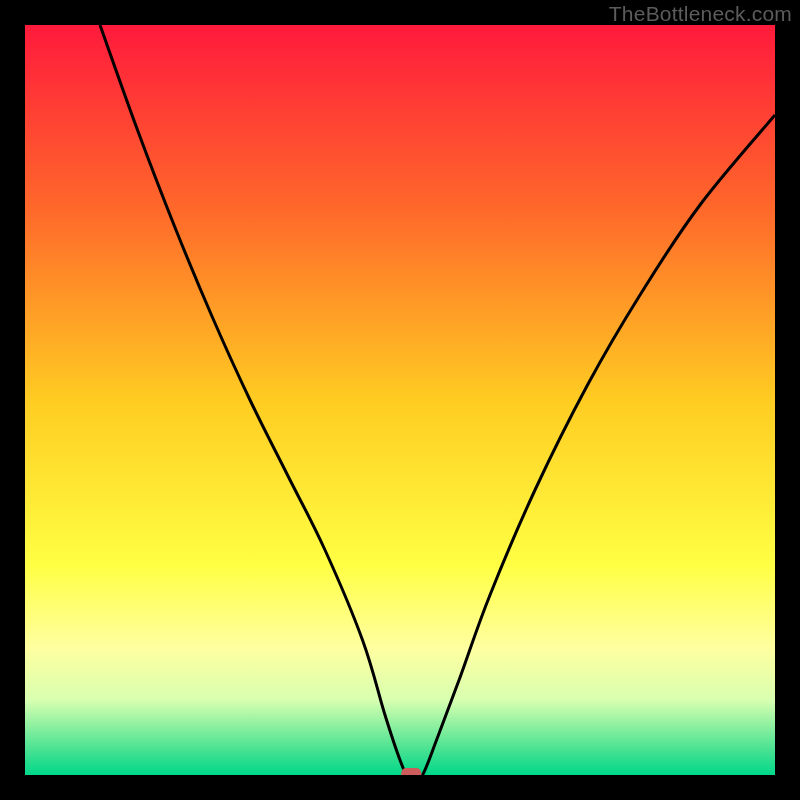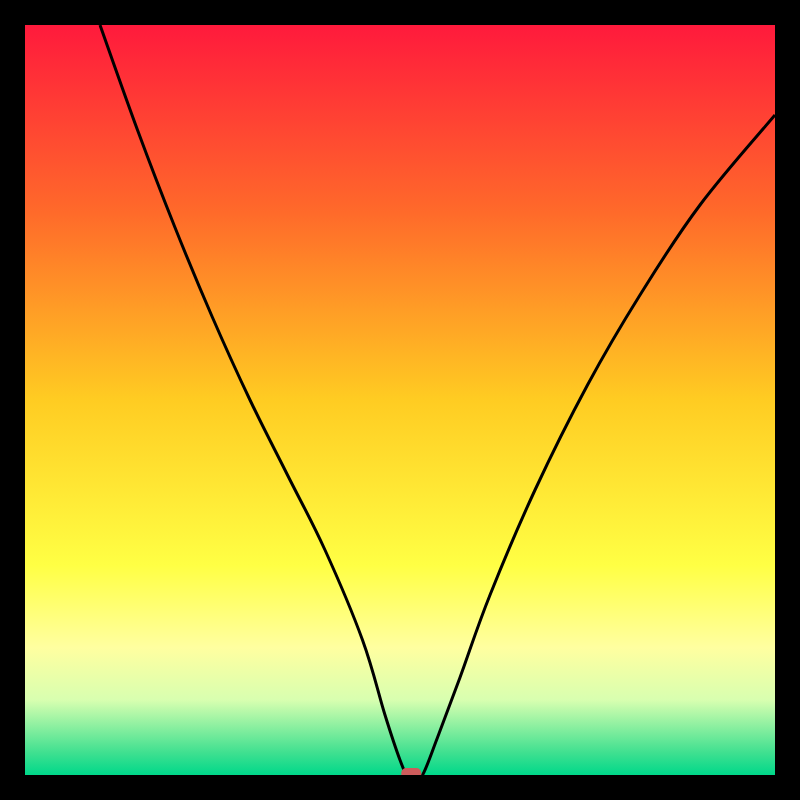--- a/index.html
+++ b/index.html
@@ -36,20 +36,21 @@
   }
   .plot-area svg {
     display: block;
   }
 </style>
 </head>
 <body>
 
 <div class="frame">
 
+  <div class="attribution">TheBottleneck.com</div>
 
   <div class="plot-area">
     <svg id="chart-svg" width="750" height="750" viewBox="0 0 750 750">
       <defs>
         <linearGradient id="bg-grad" x1="0" y1="0" x2="0" y2="1">
             <stop offset="0%" stop-color="#ff1a3c"></stop>
             <stop offset="25%" stop-color="#ff6a2a"></stop>
             <stop offset="50%" stop-color="#ffcc22"></stop>
             <stop offset="72%" stop-color="#ffff44"></stop>
             <stop offset="83%" stop-color="#ffffa0"></stop>

